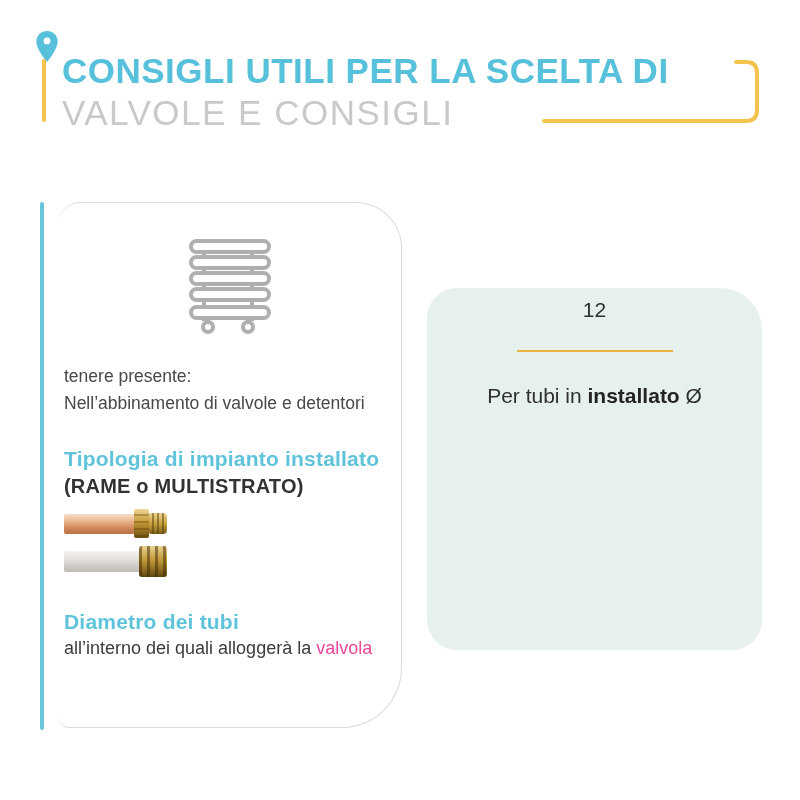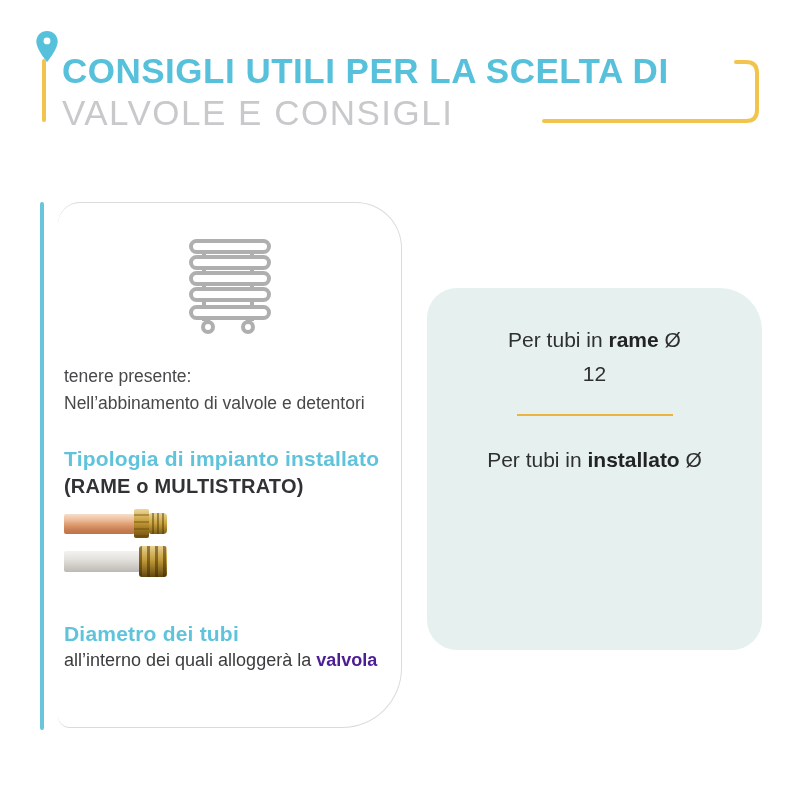--- a/index.html
+++ b/index.html
@@ -38,21 +38,21 @@
   .pipe-copper-thread { position:absolute; left:85px; top:5px; width:18px; height:21px;
       border-radius:2px 4px 4px 2px;
       background:repeating-linear-gradient(90deg,rgba(0,0,0,0) 0 3px,rgba(70,50,0,0.45) 3px 5px),
                  linear-gradient(180deg,#EAD48F 0%,#CBA23E 50%,#7E5F1A 100%); }
   .pipe-multi-body { position:absolute; left:0; top:43px; width:76px; height:21px; border-radius:2px;
       background:linear-gradient(180deg,#F4F2F0 0%,#E4E1DD 40%,#CDC9C4 75%,#BDB9B4 100%); }
   .pipe-multi-sleeve { position:absolute; left:75px; top:38px; width:28px; height:31px; border-radius:3px;
       background:repeating-linear-gradient(90deg,rgba(60,40,0,0.5) 0 3px,rgba(0,0,0,0) 3px 8px),
                  linear-gradient(180deg,#EAD18F 0%,#C39B39 45%,#7E5F1A 85%,#5C4510 100%); }
   .point2-text { margin:36px 0 0 6px; font-size:18px; color:#3C3C3E; }
-  .point2-text b { font-weight:700; color:#4c1d95; }
+  .point2-text b { font-weight:400; color:#ec4899; }
 
   
   .right-card { position:absolute; left:427px; top:288px; width:335px; height:362px;
                 background:#E6F1EF; border-radius:30px 42px 30px 30px; text-align:center; }
   .sizes-title { margin-top:38px; font-size:20px; font-weight:700; color:#E8B33C;
                  letter-spacing:0.3px; }
   .tube-label { margin-top:40px; font-size:21px; color:#2F2F31; }
   .tube-label b { font-weight:700; color:#232325; }
   .size-list { margin-top:8px; font-size:21px; color:#2F2F31; line-height:27px; }
   .gold-divider { margin:27px auto 0 auto; width:156px; height:0; border:none;
@@ -103,27 +103,26 @@
     <p class="point-subtitle">(RAME o MULTISTRATO)</p>
 
     <div class="pipes">
       <div class="pipe-copper-body"></div>
       <div class="pipe-copper-nut"></div>
       <div class="pipe-copper-thread"></div>
       <div class="pipe-multi-body"></div>
       <div class="pipe-multi-sleeve"></div>
     </div>
 
-    <h3 class="point-title" style="margin-top:40px">Diametro dei tubi</h3>
+    <h3 class="point-title" style="margin-top:28px">Diametro dei tubi</h3>
     <p class="point2-text" style="margin-top:4px"><span>all’interno dei quali alloggerà la </span><b>valvola</b></p>
   </section>
 
   <section class="right-card">
 
-    <p class="tube-label"><span>Per tubi in </span><b>rame</b><span> Ø</span></p>
     <div class="size-list">
       <div>12</div>
     </div>
 
     <hr class="gold-divider">
 
     <p class="tube-label second"><span>Per tubi in </span><b>installato</b><span> Ø</span></p>
   </section>
 
 </div>

